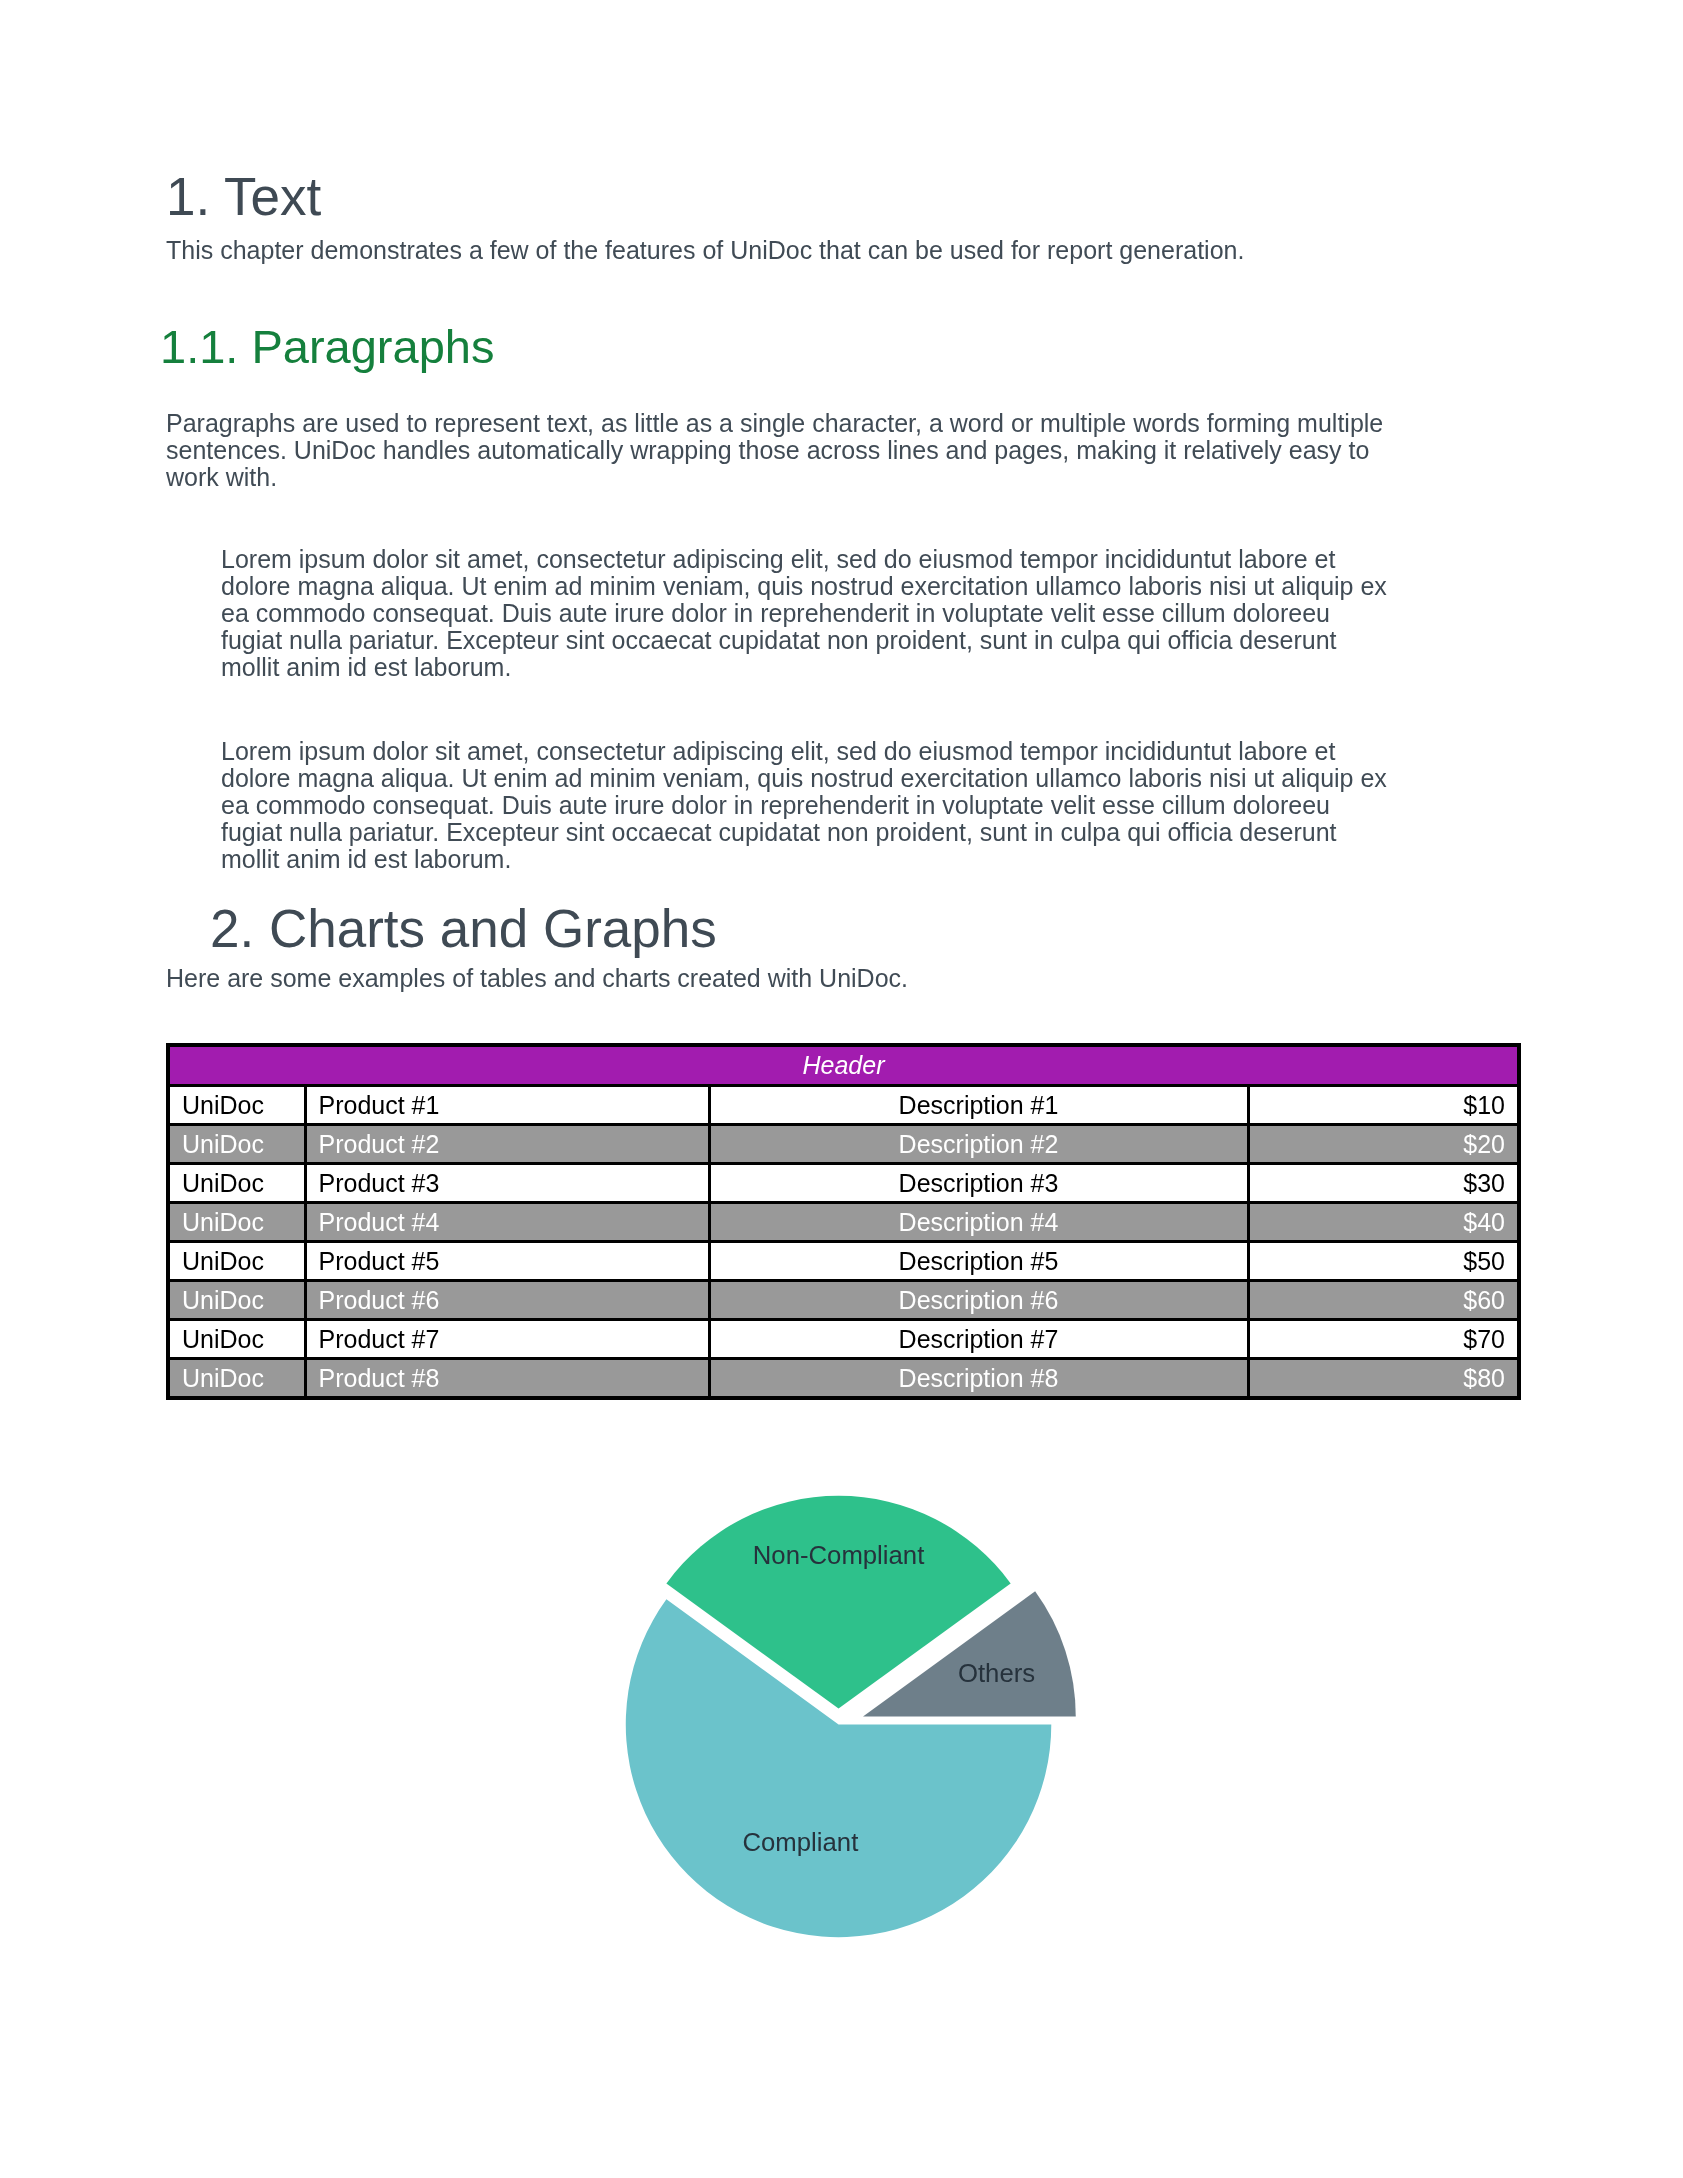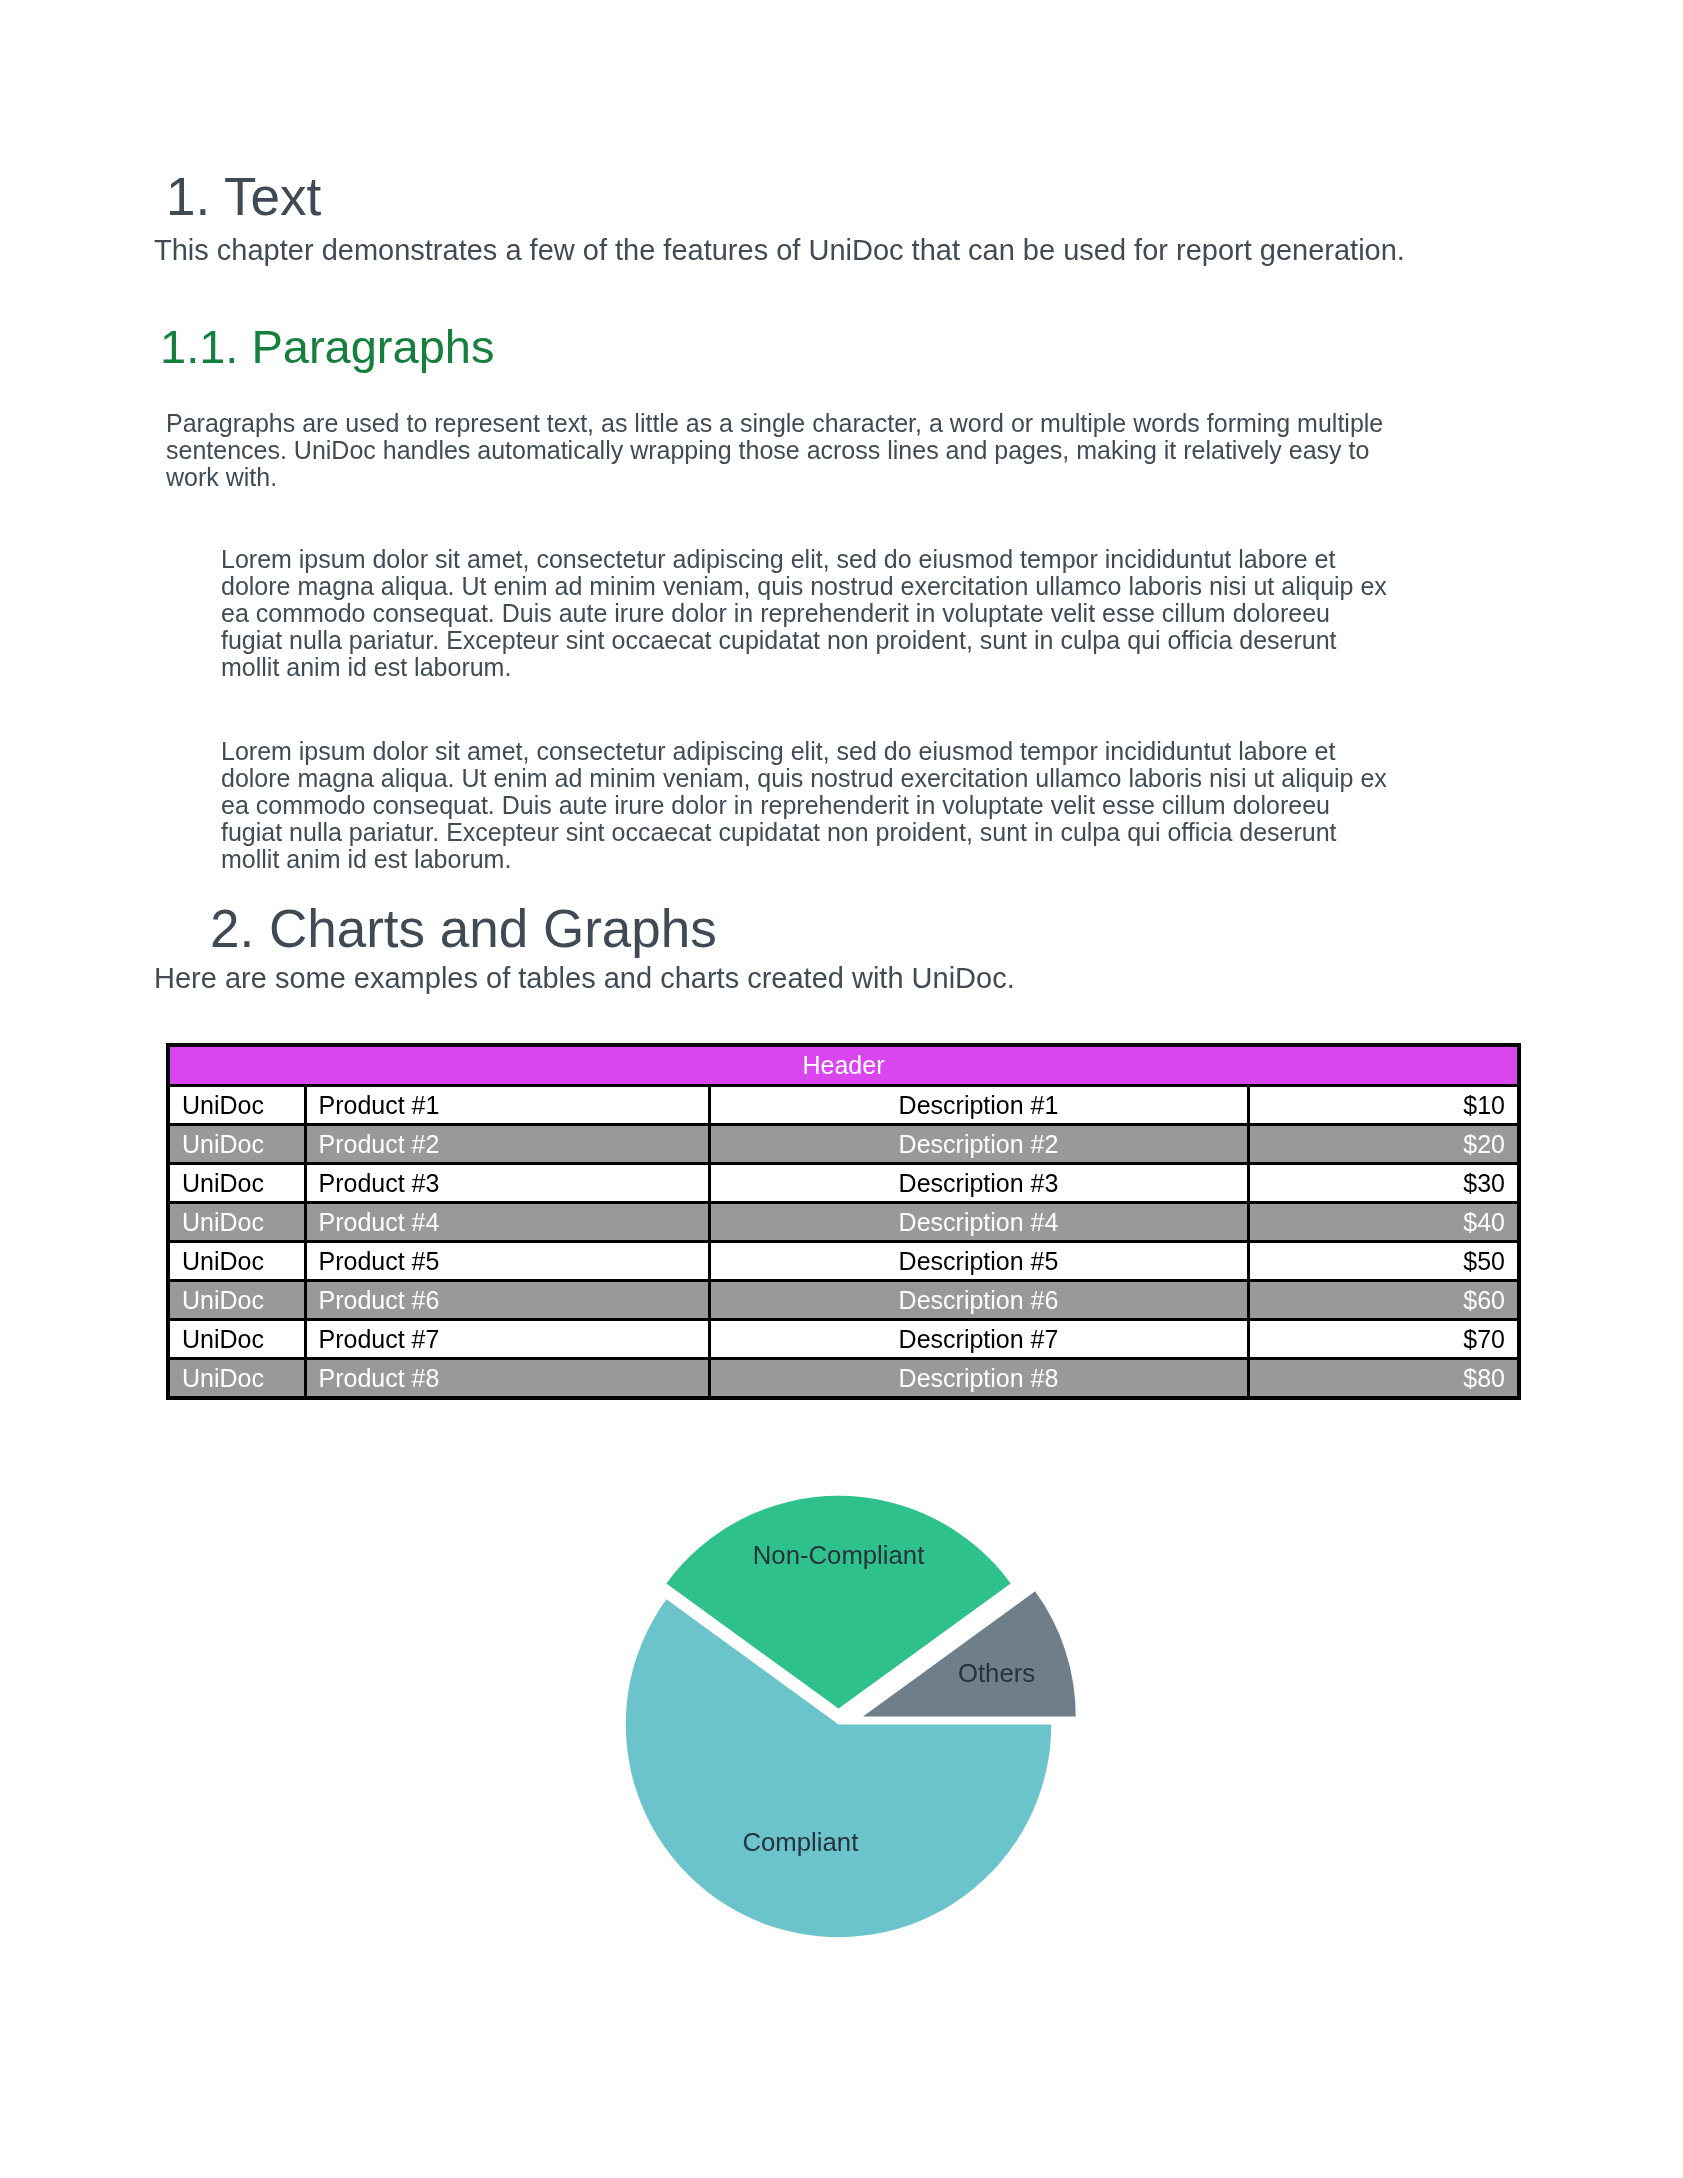--- a/index.html
+++ b/index.html
@@ -1,29 +1,29 @@
 <!DOCTYPE html>
 <html><head>
 <meta charset="utf-8">
 <style>
   html, body { margin: 0; padding: 0; background: #ffffff; }
   body { width: 1683px; height: 2178px; position: relative; overflow: hidden;
          font-family: "Liberation Sans", sans-serif; color: #404b55; }
   .abs { position: absolute; white-space: nowrap; }
   .h1 { font-size: 53px; line-height: 53px; left: 166px; color: #3f4a54; }
   .h2 { font-size: 47px; line-height: 47px; left: 160px; color: #15803d; }
-  .body { font-size: 29px; line-height: 25px; left: 154px; }
+  .body { font-size: 25px; line-height: 25px; left: 166px; }
   .para { position: absolute; font-size: 25px; line-height: 27px; }
   .para .line { display: block; white-space: nowrap; }
 
   #table { position: absolute; left: 166px; top: 1043px; width: 1350px;
            border-collapse: collapse; border: 4px solid #000; table-layout: fixed;
            font-family: "Liberation Sans", sans-serif; font-size: 25px; }
   #table td { border: 3px solid #000; padding: 0 12px; height: 36px; overflow: hidden; white-space: nowrap; }
-  #table tr.hdr td { background: #d946ef; color: #ffffff; text-align: center; height: 37px; }
+  #table tr.hdr td { background: #a21caf; color: #ffffff; text-align: center; height: 37px; font-style: italic; }
   #table tr.sub td { background: #ffffff; color: #000000; text-align: center; }
   #table tr.odd td { background: #ffffff; color: #000000; }
   #table tr.even td { background: #999999; color: #ffffff; }
   #table td.c-desc { text-align: center; }
   #table td.c-price { text-align: right; }
 
   #pie { position: absolute; left: 594px; top: 1475px; width: 495px; height: 475px; overflow: visible; }
   #pie text { font-family: "Liberation Sans", sans-serif; font-size: 26px; fill: #26323c; }
 </style>
 </head>

